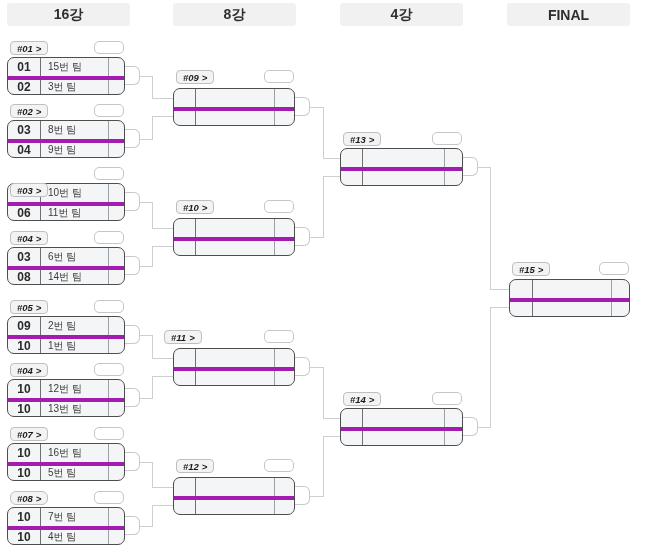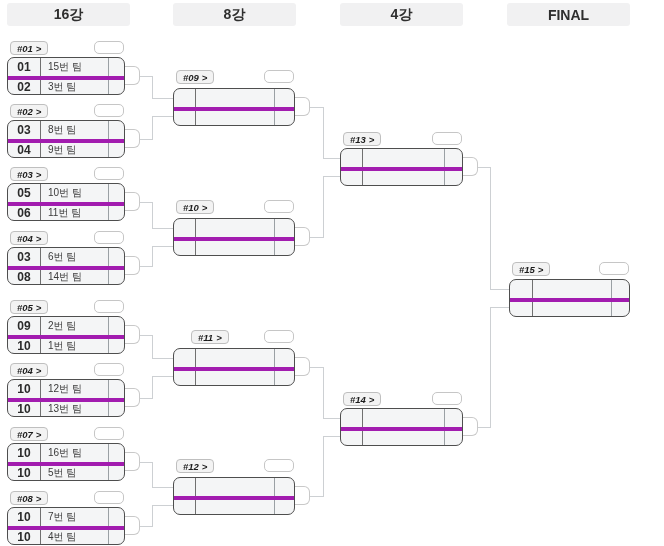--- a/index.html
+++ b/index.html
@@ -109,21 +109,21 @@
         <div class="cell-team">8번 팀</div>
         <div class="cell-score" style="width: 16px;"></div>
       </div>
       <div class="mrow second">
         <div class="cell-num" style="width: 33px;">04</div>
         <div class="cell-team">9번 팀</div>
         <div class="cell-score" style="width: 16px;"></div>
       </div>
     </div>
     <div class="junction" style="left: 124px; top: 129px;"></div>
-    <div class="match-chip" style="left: 10px; top: 167px;">
+    <div class="match-chip" style="left: 10px; top: 183px;">
       <span>#03</span>
       <span>&gt;</span>
     </div>
     <div class="result-box" style="left: 94px; top: 167px;"></div>
     <div class="mtable" style="left: 7px; top: 183px; width: 118px;">
       <div class="mrow">
         <div class="cell-num" style="width: 33px;">05</div>
         <div class="cell-team">10번 팀</div>
         <div class="cell-score" style="width: 16px;"></div>
       </div>
@@ -199,21 +199,21 @@
         <div class="cell-team">16번 팀</div>
         <div class="cell-score" style="width: 16px;"></div>
       </div>
       <div class="mrow second">
         <div class="cell-num" style="width: 33px;">10</div>
         <div class="cell-team">5번 팀</div>
         <div class="cell-score" style="width: 16px;"></div>
       </div>
     </div>
     <div class="junction" style="left: 124px; top: 452px;"></div>
-    <div class="match-chip" style="left: 10px; top: 491px;">
+    <div class="match-chip" style="left: 10px; top: 491px; border-radius: 6px;">
       <span>#08</span>
       <span>&gt;</span>
     </div>
     <div class="result-box" style="left: 94px; top: 491px;"></div>
     <div class="mtable" style="left: 7px; top: 507px; width: 118px;">
       <div class="mrow">
         <div class="cell-num" style="width: 33px;">10</div>
         <div class="cell-team">7번 팀</div>
         <div class="cell-score" style="width: 16px;"></div>
       </div>
@@ -253,21 +253,21 @@
         <div class="cell-team"></div>
         <div class="cell-score" style="width: 20px;"></div>
       </div>
       <div class="mrow second">
         <div class="cell-num" style="width: 22px;"></div>
         <div class="cell-team"></div>
         <div class="cell-score" style="width: 20px;"></div>
       </div>
     </div>
     <div class="junction" style="left: 294px; top: 227px;"></div>
-    <div class="match-chip" style="left: 191px; top: 330px;">
+    <div class="match-chip" style="left: 164px; top: 330px;">
       <span>#11</span>
       <span>&gt;</span>
     </div>
     <div class="result-box" style="left: 264px; top: 330px;"></div>
     <div class="mtable" style="left: 173px; top: 348px; width: 122px;">
       <div class="mrow">
         <div class="cell-num" style="width: 22px;"></div>
         <div class="cell-team"></div>
         <div class="cell-score" style="width: 20px;"></div>
       </div>

